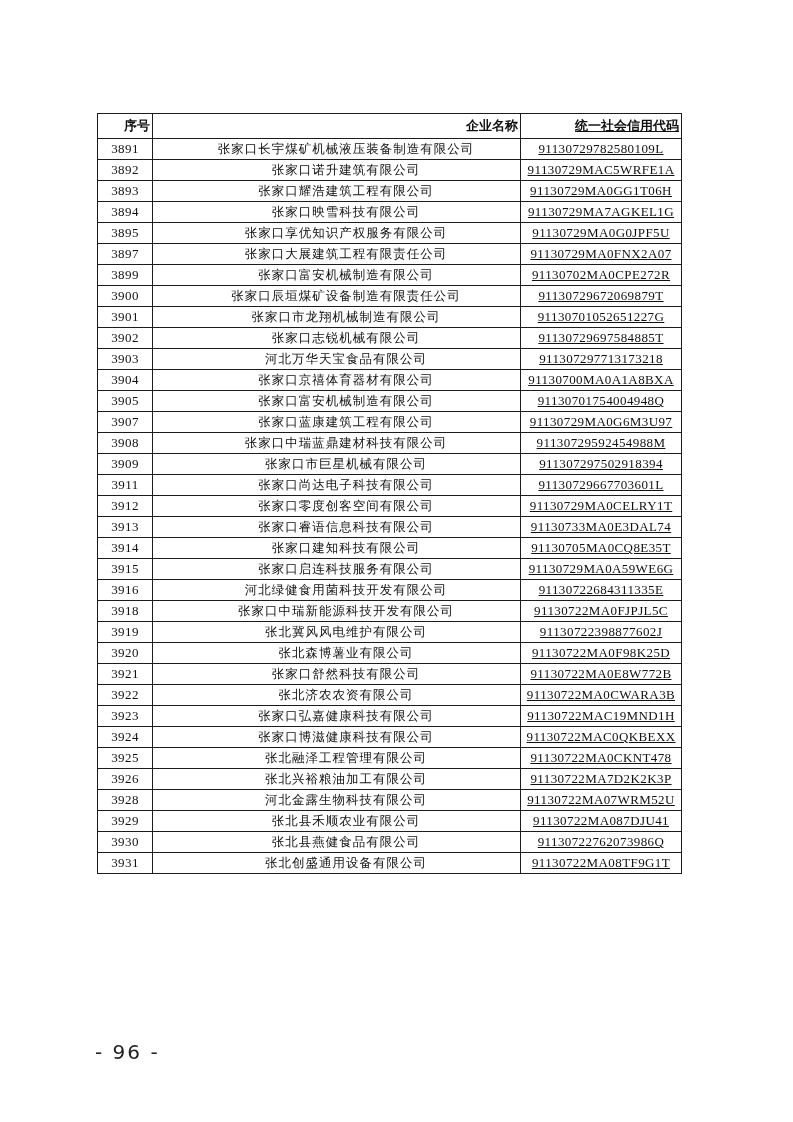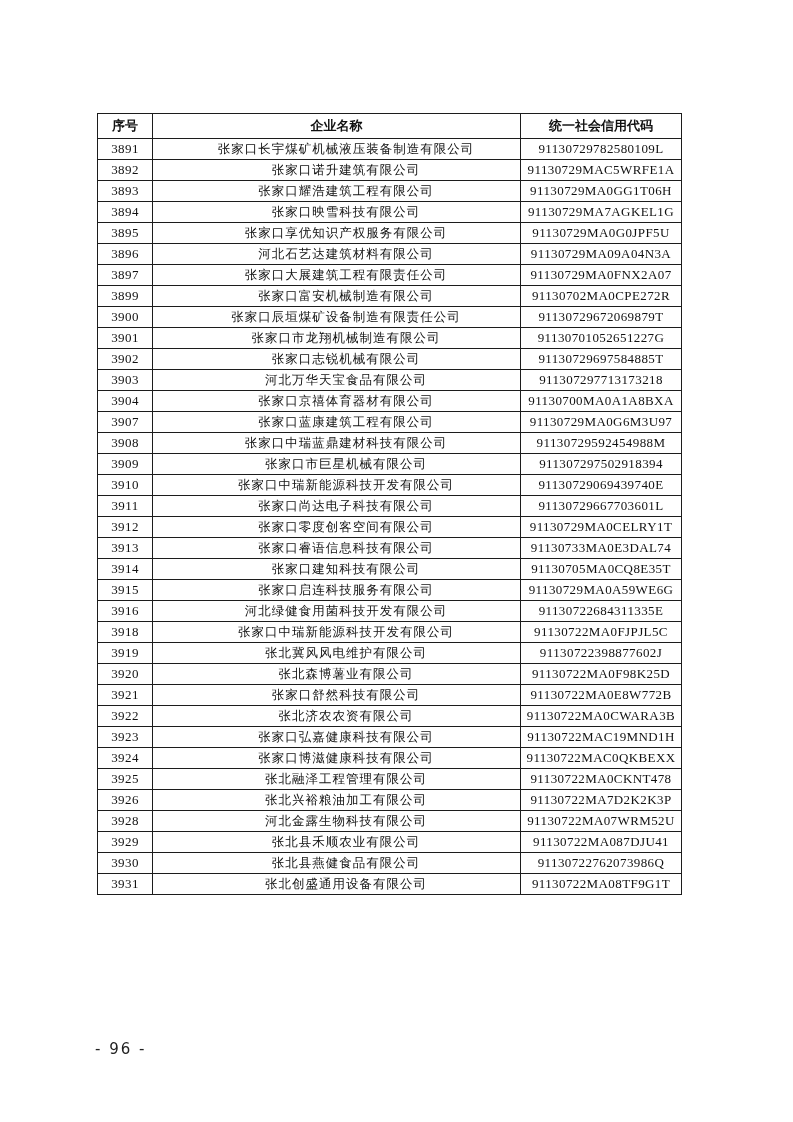--- a/index.html
+++ b/index.html
@@ -30,44 +30,45 @@
     vertical-align: middle;
     padding: 0 2px;
     overflow: hidden;
     white-space: nowrap;
   }
   .doc-table th {
     height: 24px;
     font-size: 13px;
     font-weight: bold;
     font-family: "Liberation Sans", sans-serif;
+    text-align: right;
   }
   .doc-table td {
     height: 20px;
     font-size: 12.5px;
   }
   .col-no   { width: 55px; }
   .col-name { width: 368px; }
-  .col-code { width: 161px; }
+  .col-code { width: 161px; text-decoration: underline; }
   td.col-no,
   td.col-code {
     font-family: "Liberation Serif", "DejaVu Serif", serif;
     font-size: 13px;
     letter-spacing: 0.4px;
   }
   td.col-name {
     font-family: "Liberation Sans", sans-serif;
     letter-spacing: 1px;
     padding-left: 21px;
   }
   .page-number {
     position: absolute;
     left: 95px;
     top: 1040px;
-    font-size: 15px;
+    font-size: 20px;
     font-family: "DejaVu Sans", sans-serif;
     color: #222222;
     letter-spacing: 2px;
   }
 </style>
 </head>
 <body>
 
 <table class="doc-table">
   <colgroup>
@@ -102,25 +103,20 @@
         <td class="col-no">3894</td>
         <td class="col-name">张家口映雪科技有限公司</td>
         <td class="col-code">91130729MA7AGKEL1G</td>
       </tr>
       <tr>
         <td class="col-no">3895</td>
         <td class="col-name">张家口享优知识产权服务有限公司</td>
         <td class="col-code">91130729MA0G0JPF5U</td>
       </tr>
       <tr>
-        <td class="col-no">3896</td>
-        <td class="col-name">河北石艺达建筑材料有限公司</td>
-        <td class="col-code">91130729MA09A04N3A</td>
-      </tr>
-      <tr>
         <td class="col-no">3897</td>
         <td class="col-name">张家口大展建筑工程有限责任公司</td>
         <td class="col-code">91130729MA0FNX2A07</td>
       </tr>
       <tr>
         <td class="col-no">3899</td>
         <td class="col-name">张家口富安机械制造有限公司</td>
         <td class="col-code">91130702MA0CPE272R</td>
       </tr>
       <tr>
@@ -142,38 +138,38 @@
         <td class="col-no">3903</td>
         <td class="col-name">河北万华天宝食品有限公司</td>
         <td class="col-code">911307297713173218</td>
       </tr>
       <tr>
         <td class="col-no">3904</td>
         <td class="col-name">张家口京禧体育器材有限公司</td>
         <td class="col-code">91130700MA0A1A8BXA</td>
       </tr>
       <tr>
+        <td class="col-no">3905</td>
+        <td class="col-name">张家口富安机械制造有限公司</td>
+        <td class="col-code">91130701754004948Q</td>
+      </tr>
+      <tr>
         <td class="col-no">3907</td>
         <td class="col-name">张家口蓝康建筑工程有限公司</td>
         <td class="col-code">91130729MA0G6M3U97</td>
       </tr>
       <tr>
         <td class="col-no">3908</td>
         <td class="col-name">张家口中瑞蓝鼎建材科技有限公司</td>
         <td class="col-code">91130729592454988M</td>
       </tr>
       <tr>
         <td class="col-no">3909</td>
         <td class="col-name">张家口市巨星机械有限公司</td>
         <td class="col-code">911307297502918394</td>
-      </tr>
-      <tr>
-        <td class="col-no">3910</td>
-        <td class="col-name">张家口中瑞新能源科技开发有限公司</td>
-        <td class="col-code">91130729069439740E</td>
       </tr>
       <tr>
         <td class="col-no">3911</td>
         <td class="col-name">张家口尚达电子科技有限公司</td>
         <td class="col-code">91130729667703601L</td>
       </tr>
       <tr>
         <td class="col-no">3912</td>
         <td class="col-name">张家口零度创客空间有限公司</td>
         <td class="col-code">91130729MA0CELRY1T</td>

